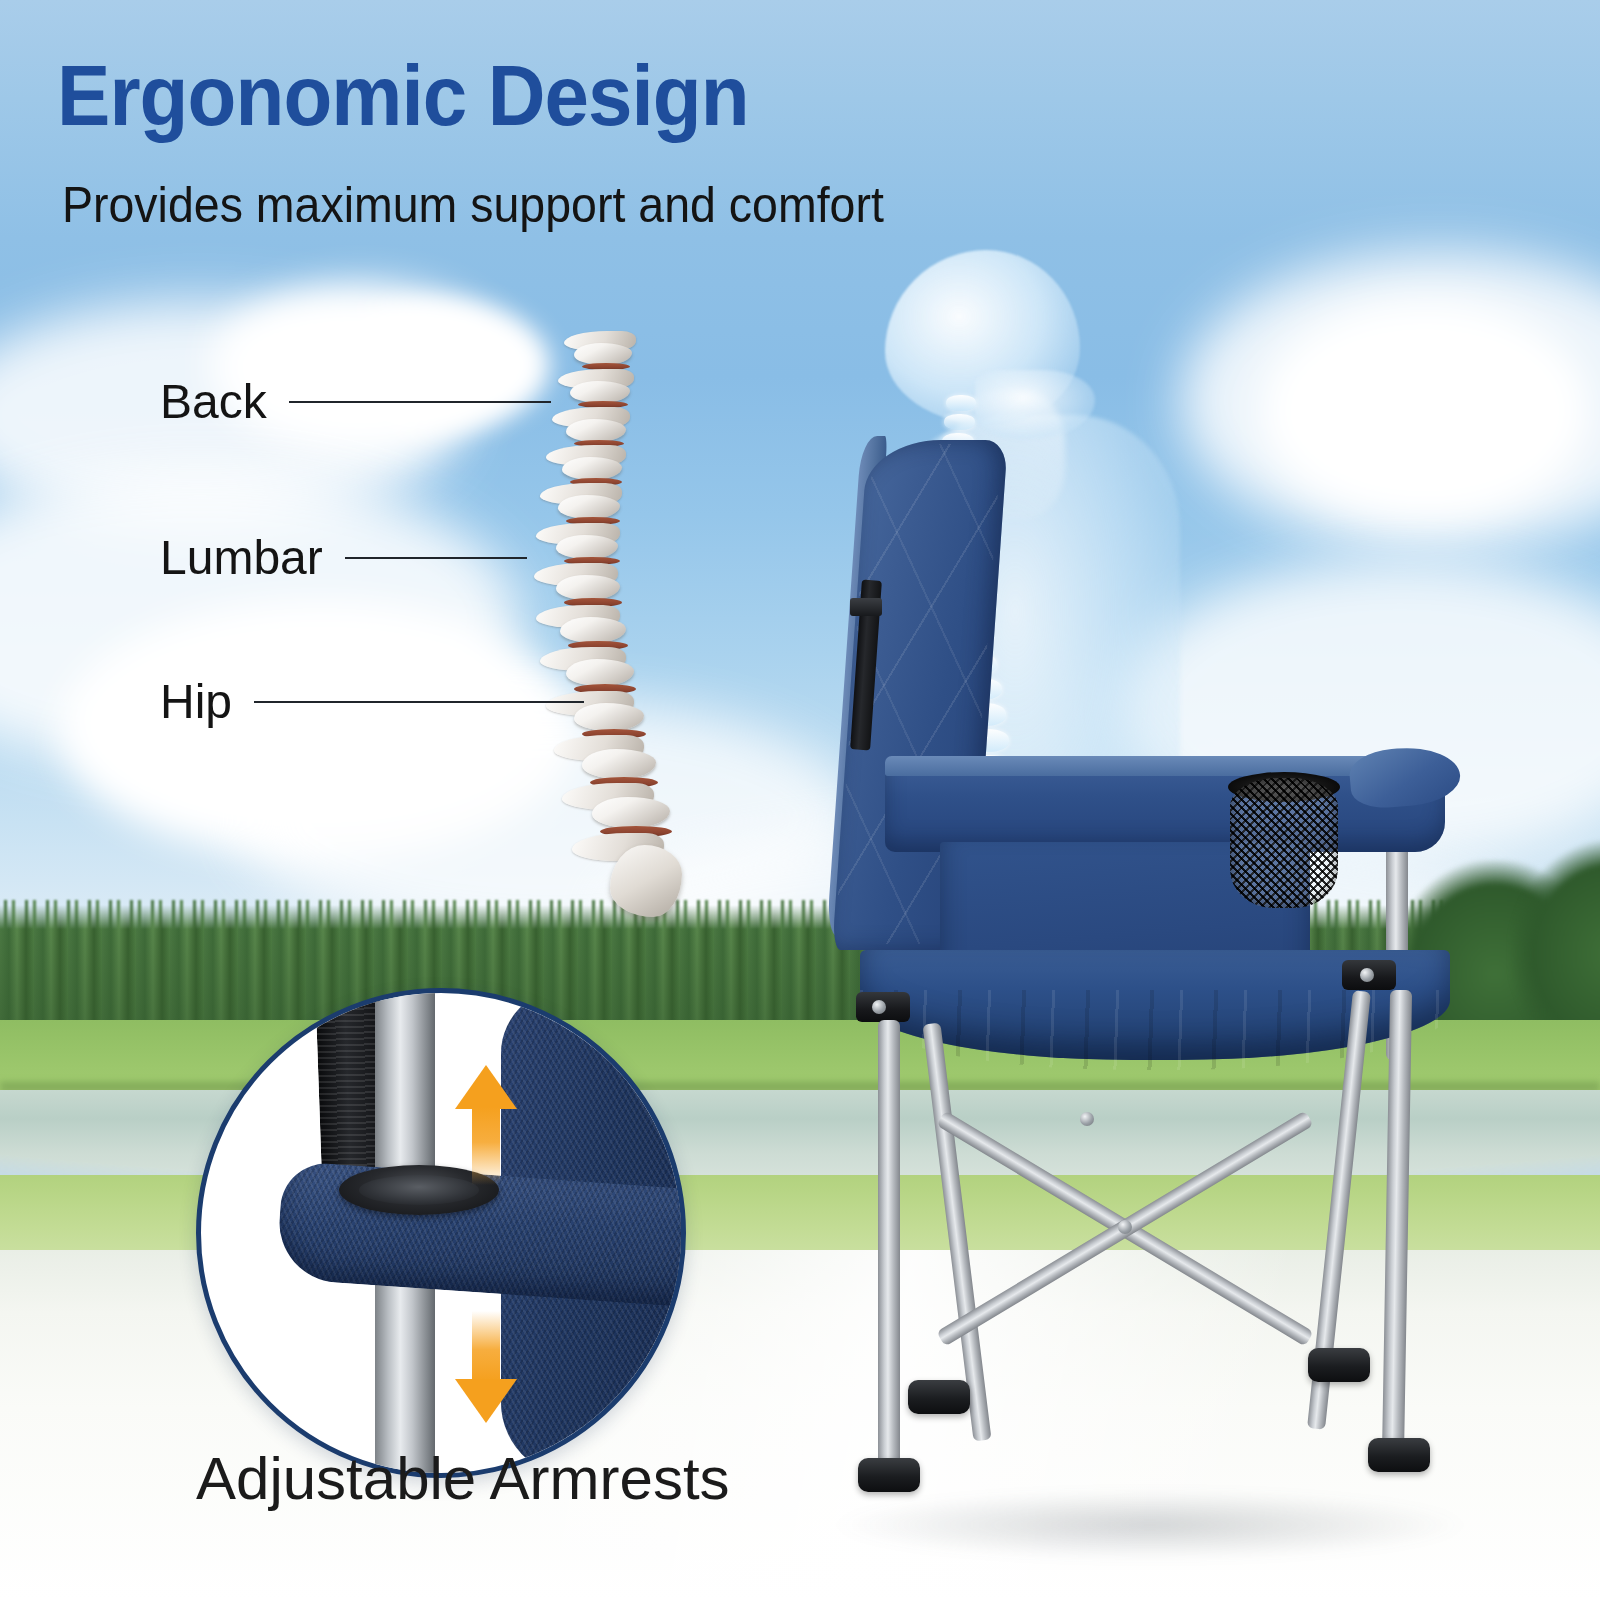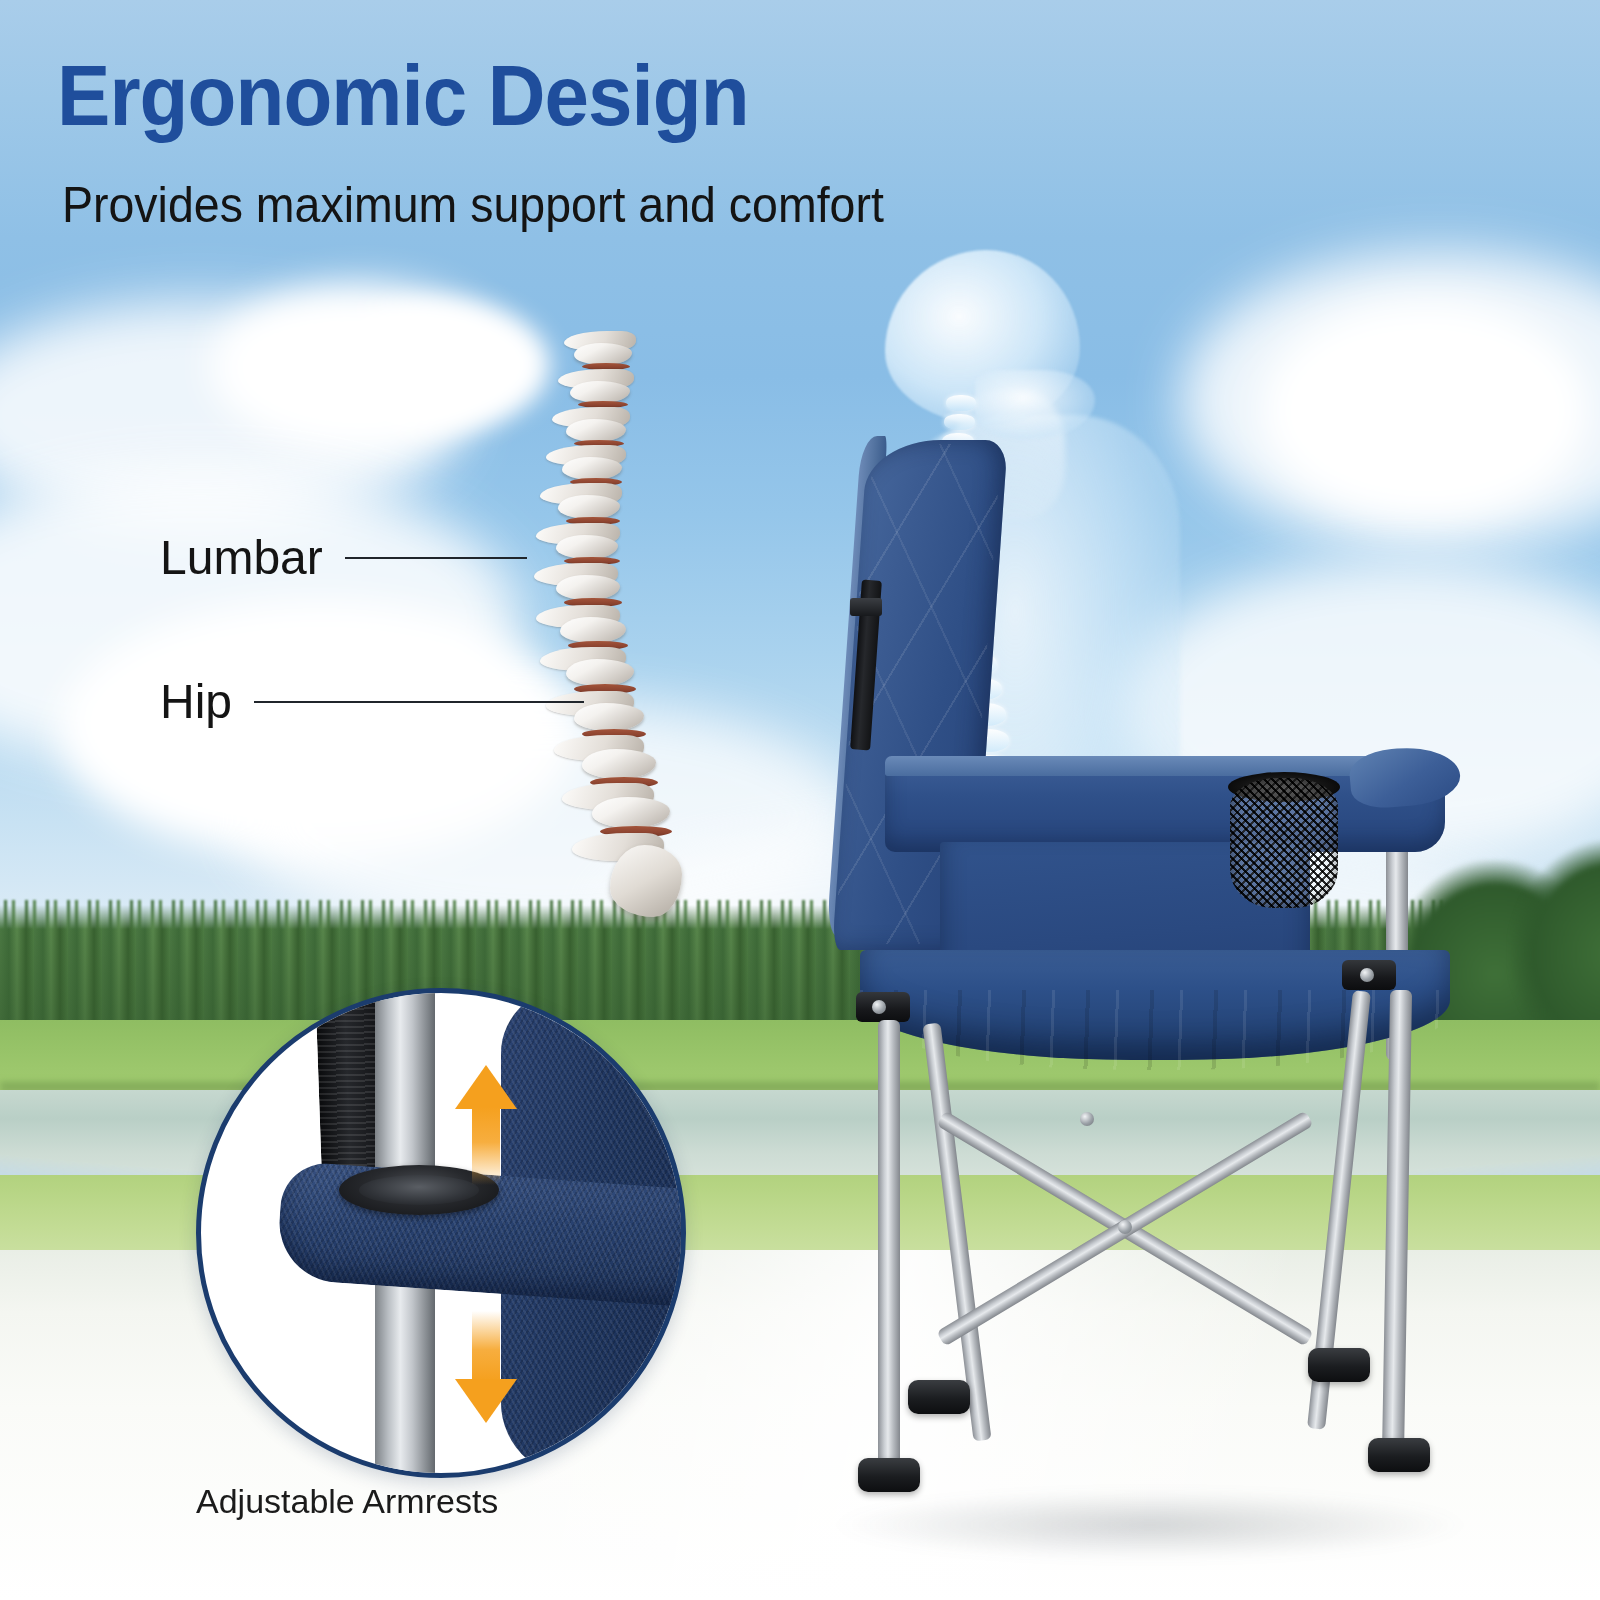--- a/index.html
+++ b/index.html
@@ -80,22 +80,22 @@
     transform:scaleX(.93);transform-origin:left center;
     white-space:nowrap;
   }
   .subtitle{
     position:absolute;left:62px;top:180px;
     font-size:50px;font-weight:400;color:#141414;
     line-height:1;transform:scaleX(.93);transform-origin:left center;
     white-space:nowrap;
   }
   .caption{
-    position:absolute;left:196px;top:1482px;
-    font-size:34px;font-weight:400;color:#1b1b1b;
+    position:absolute;left:196px;top:1444px;
+    font-size:60px;font-weight:400;color:#1b1b1b;
     white-space:nowrap;
   }
 
   
   .callout{position:absolute;display:flex;align-items:center;white-space:nowrap;}
   .callout .lbl{font-size:48px;color:#141414;line-height:1;}
   .callout .leader{height:0;border-top:2px solid #20252b;margin-left:22px;display:block;}
 
   
   .spine{position:absolute;left:512px;top:325px;width:200px;height:585px;}
@@ -473,20 +473,24 @@
     <div class="foot" style="left:78px;top:950px;"></div>
     <div class="foot" style="left:478px;top:918px;"></div>
     <div class="foot" style="left:538px;top:1008px;"></div>
   </div>
 
   <div class="shadow-blob" style="left:830px;top:1490px;width:640px;height:70px;"></div>
 
   <div class="title">Ergonomic Design</div>
   <div class="subtitle">Provides maximum support and comfort</div>
 
+  <div class="callout" style="left:160px;top:378px;">
+    <span class="lbl">Back</span>
+    <span class="leader" style="width:262px;"></span>
+  </div>
   <div class="callout" style="left:160px;top:678px;">
     <span class="lbl">Hip</span>
     <span class="leader" style="width:330px;"></span>
   </div>
   <div class="callout" style="left:160px;top:534px;">
     <span class="lbl">Lumbar</span>
     <span class="leader" style="width:182px;"></span>
   </div>
 
   <div class="inset">

